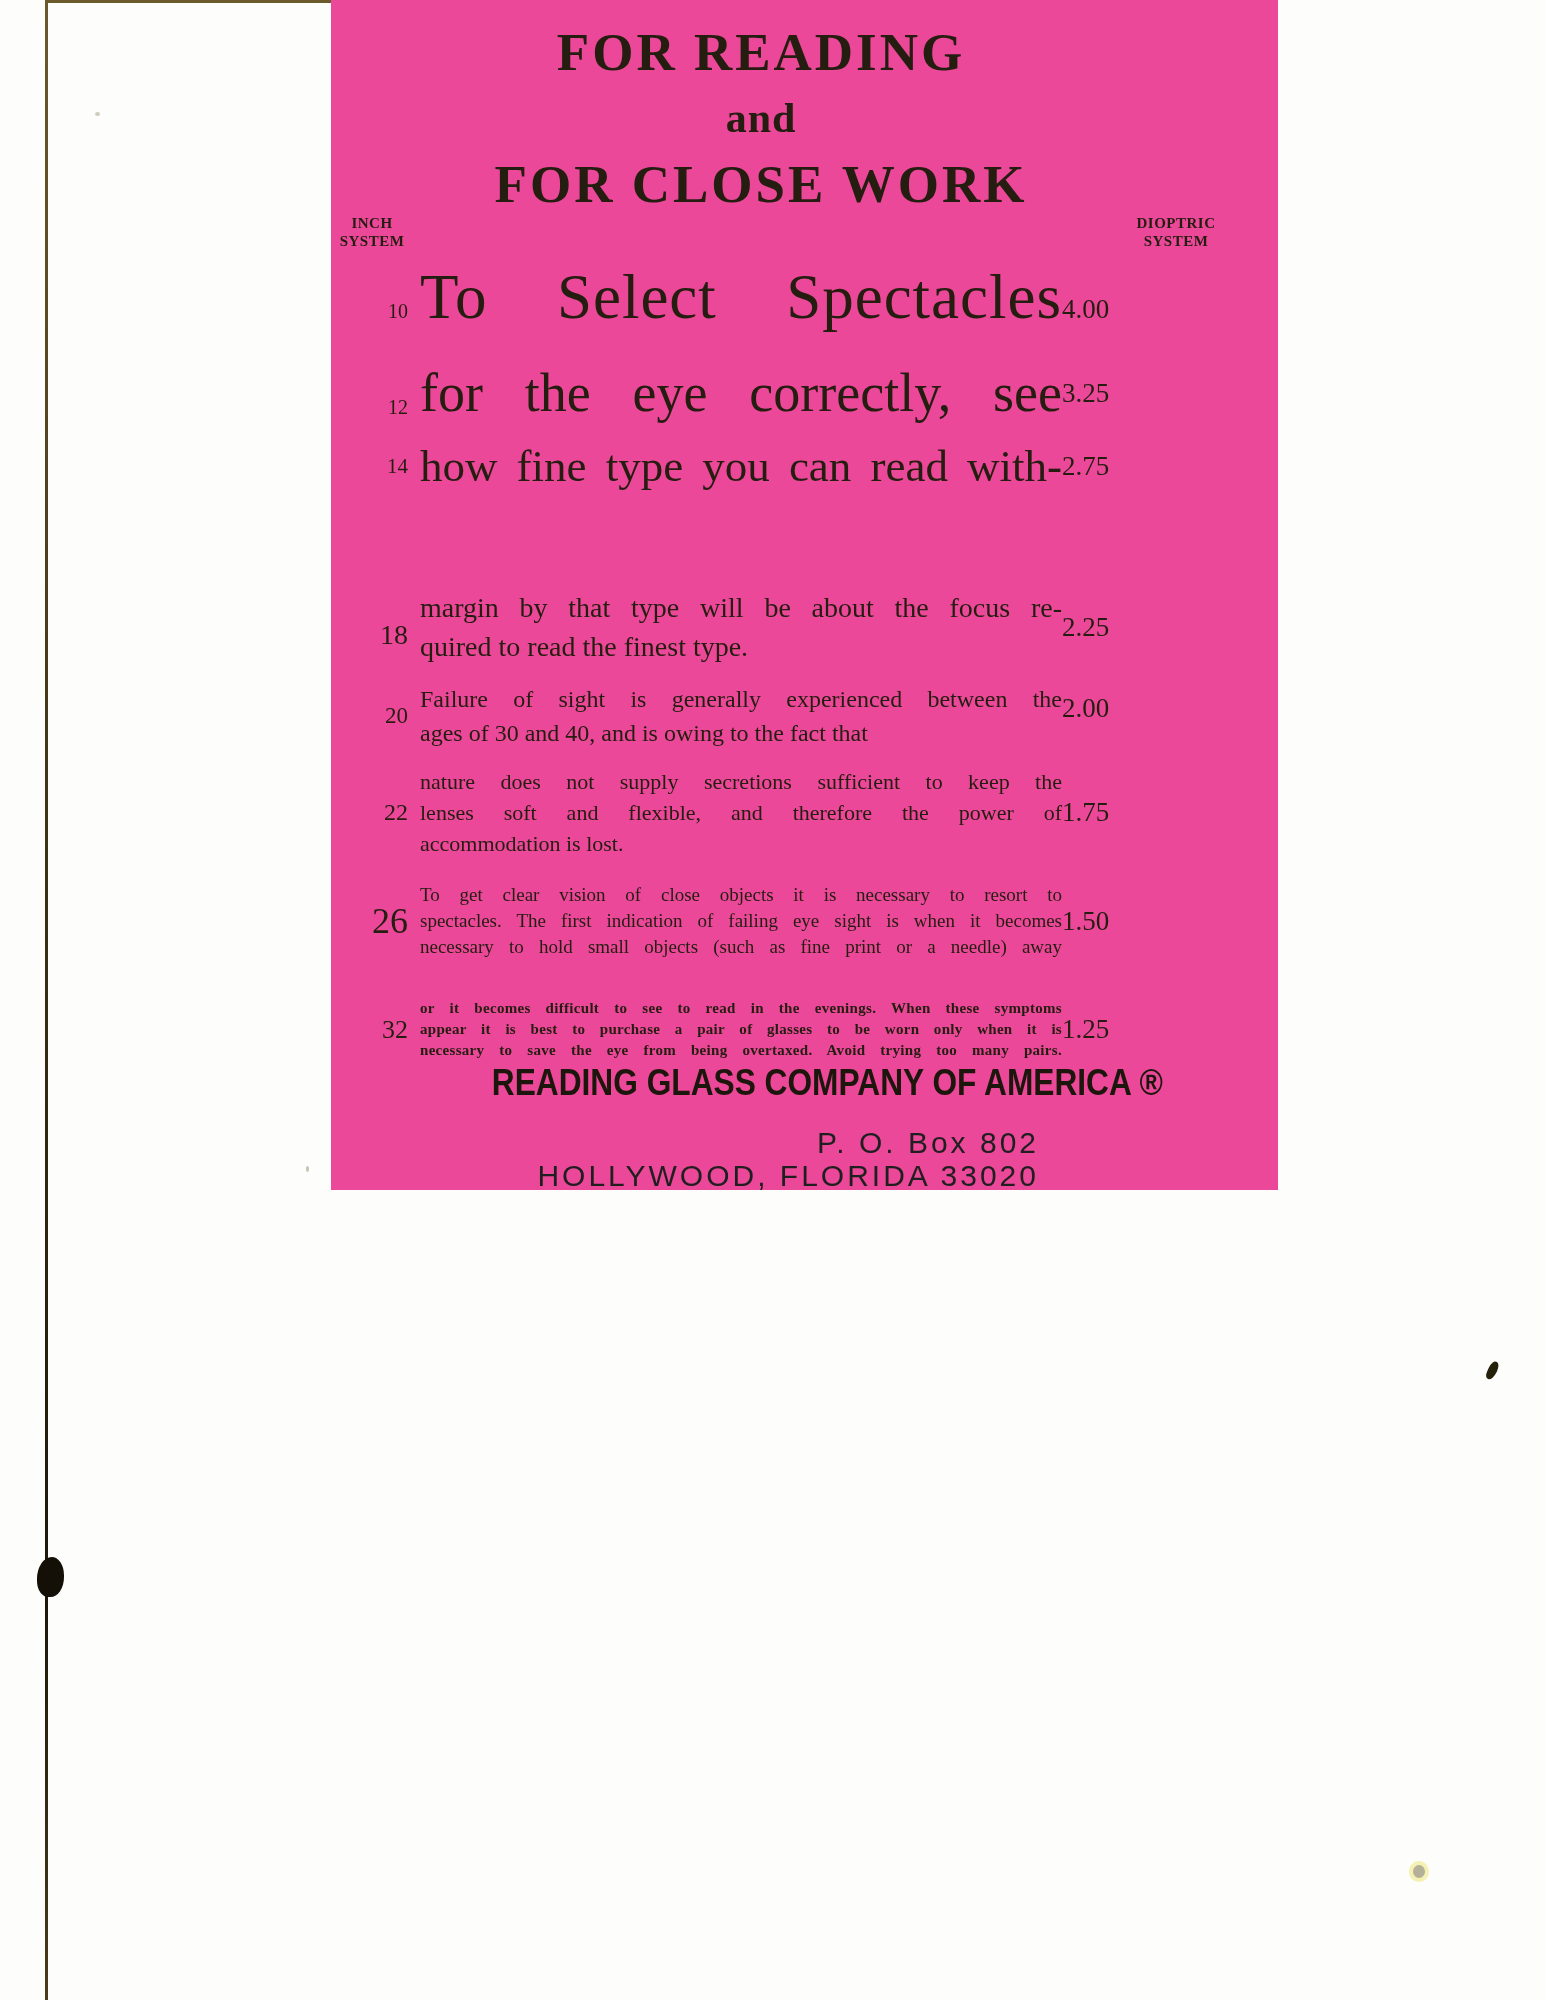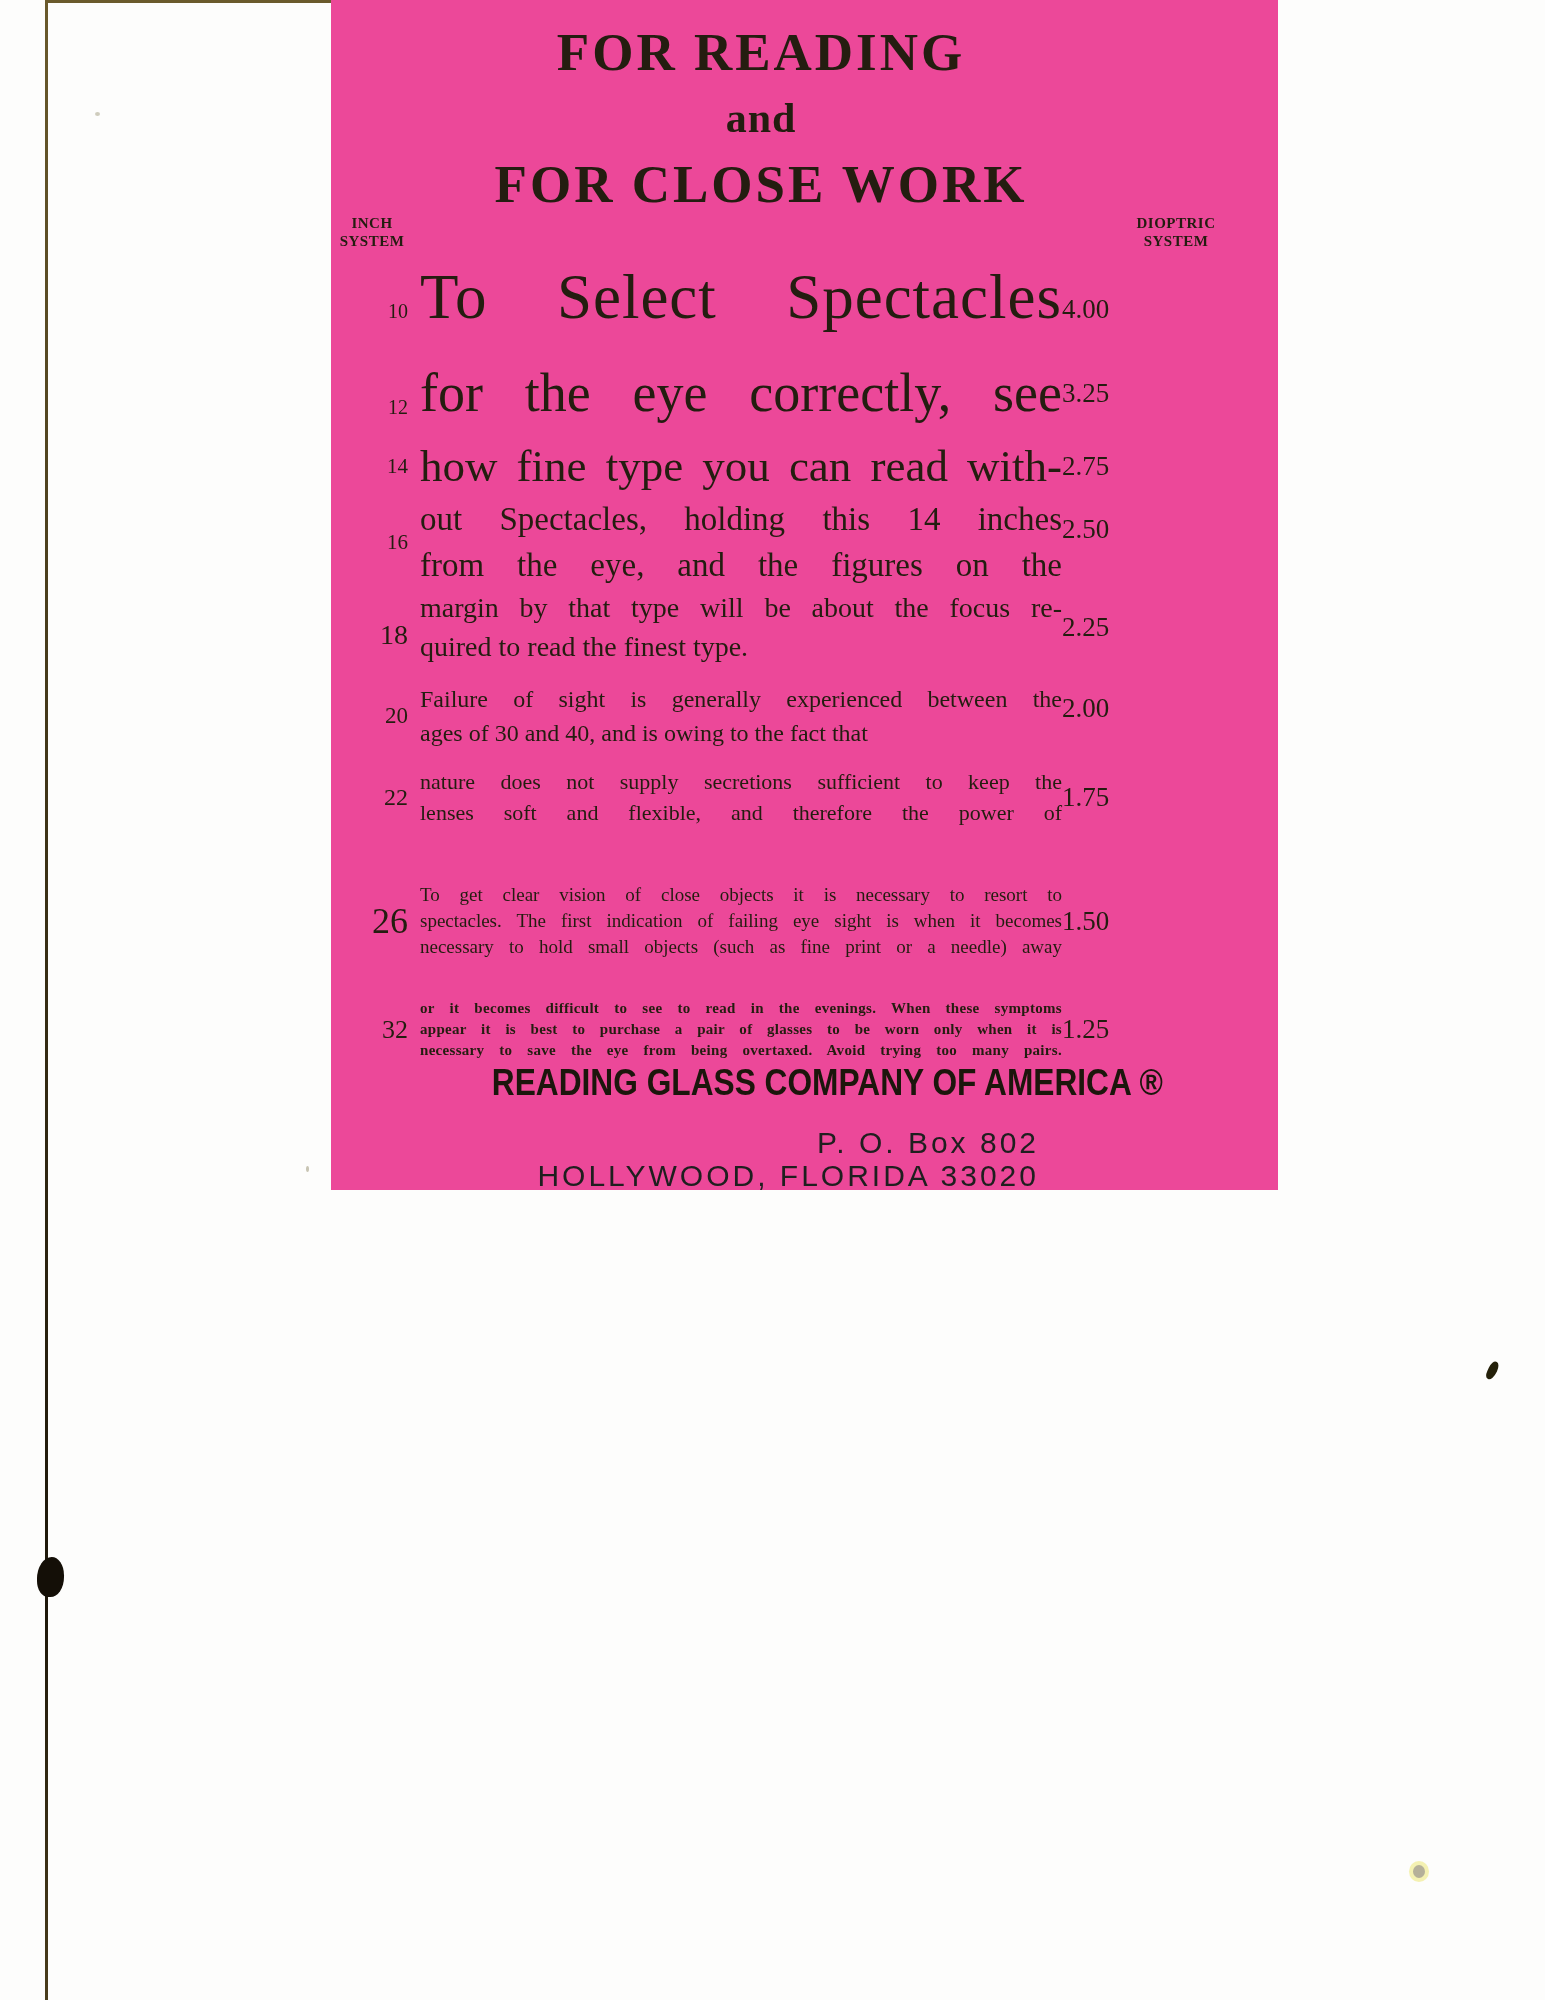--- a/index.html
+++ b/index.html
@@ -127,28 +127,20 @@
   </div>
 
   <div class="row r14">
     <div class="gut-l"><span class="num">14</span></div>
     <div class="col-text">
       <div class="ln jl">how fine type you can read with-</div>
     </div>
     <div class="gut-r"><span class="dv">2.75</span></div>
   </div>
 
-  <div class="row r16">
-    <div class="gut-l"><span class="num">16</span></div>
-    <div class="col-text">
-      <div class="ln jl">out Spectacles, holding this 14 inches</div>
-      <div class="ln jl">from the eye, and the figures on the</div>
-    </div>
-    <div class="gut-r"><span class="dv">2.50</span></div>
-  </div>
 
   <div class="row r18">
     <div class="gut-l"><span class="num">18</span></div>
     <div class="col-text">
       <div class="ln jl">margin by that type will be about the focus re-</div>
       <div class="ln nl">quired to read the finest type.</div>
     </div>
     <div class="gut-r"><span class="dv">2.25</span></div>
   </div>
 
@@ -159,20 +151,21 @@
       <div class="ln nl">ages of 30 and 40, and is owing to the fact that</div>
     </div>
     <div class="gut-r"><span class="dv">2.00</span></div>
   </div>
 
   <div class="row r22">
     <div class="gut-l"><span class="num">22</span></div>
     <div class="col-text">
       <div class="ln jl">nature does not supply secretions sufficient to keep the</div>
       <div class="ln jl">lenses soft and flexible, and therefore the power of</div>
+      <div class="ln nl">accommodation is lost.</div>
     </div>
     <div class="gut-r"><span class="dv">1.75</span></div>
   </div>
 
   <div class="row r26">
     <div class="gut-l"><span class="num">26</span></div>
     <div class="col-text">
       <div class="ln jl">To get clear vision of close objects it is necessary to resort to</div>
       <div class="ln jl">spectacles. The first indication of failing eye sight is when it becomes</div>
       <div class="ln jl">necessary to hold small objects (such as fine print or a needle) away</div>

